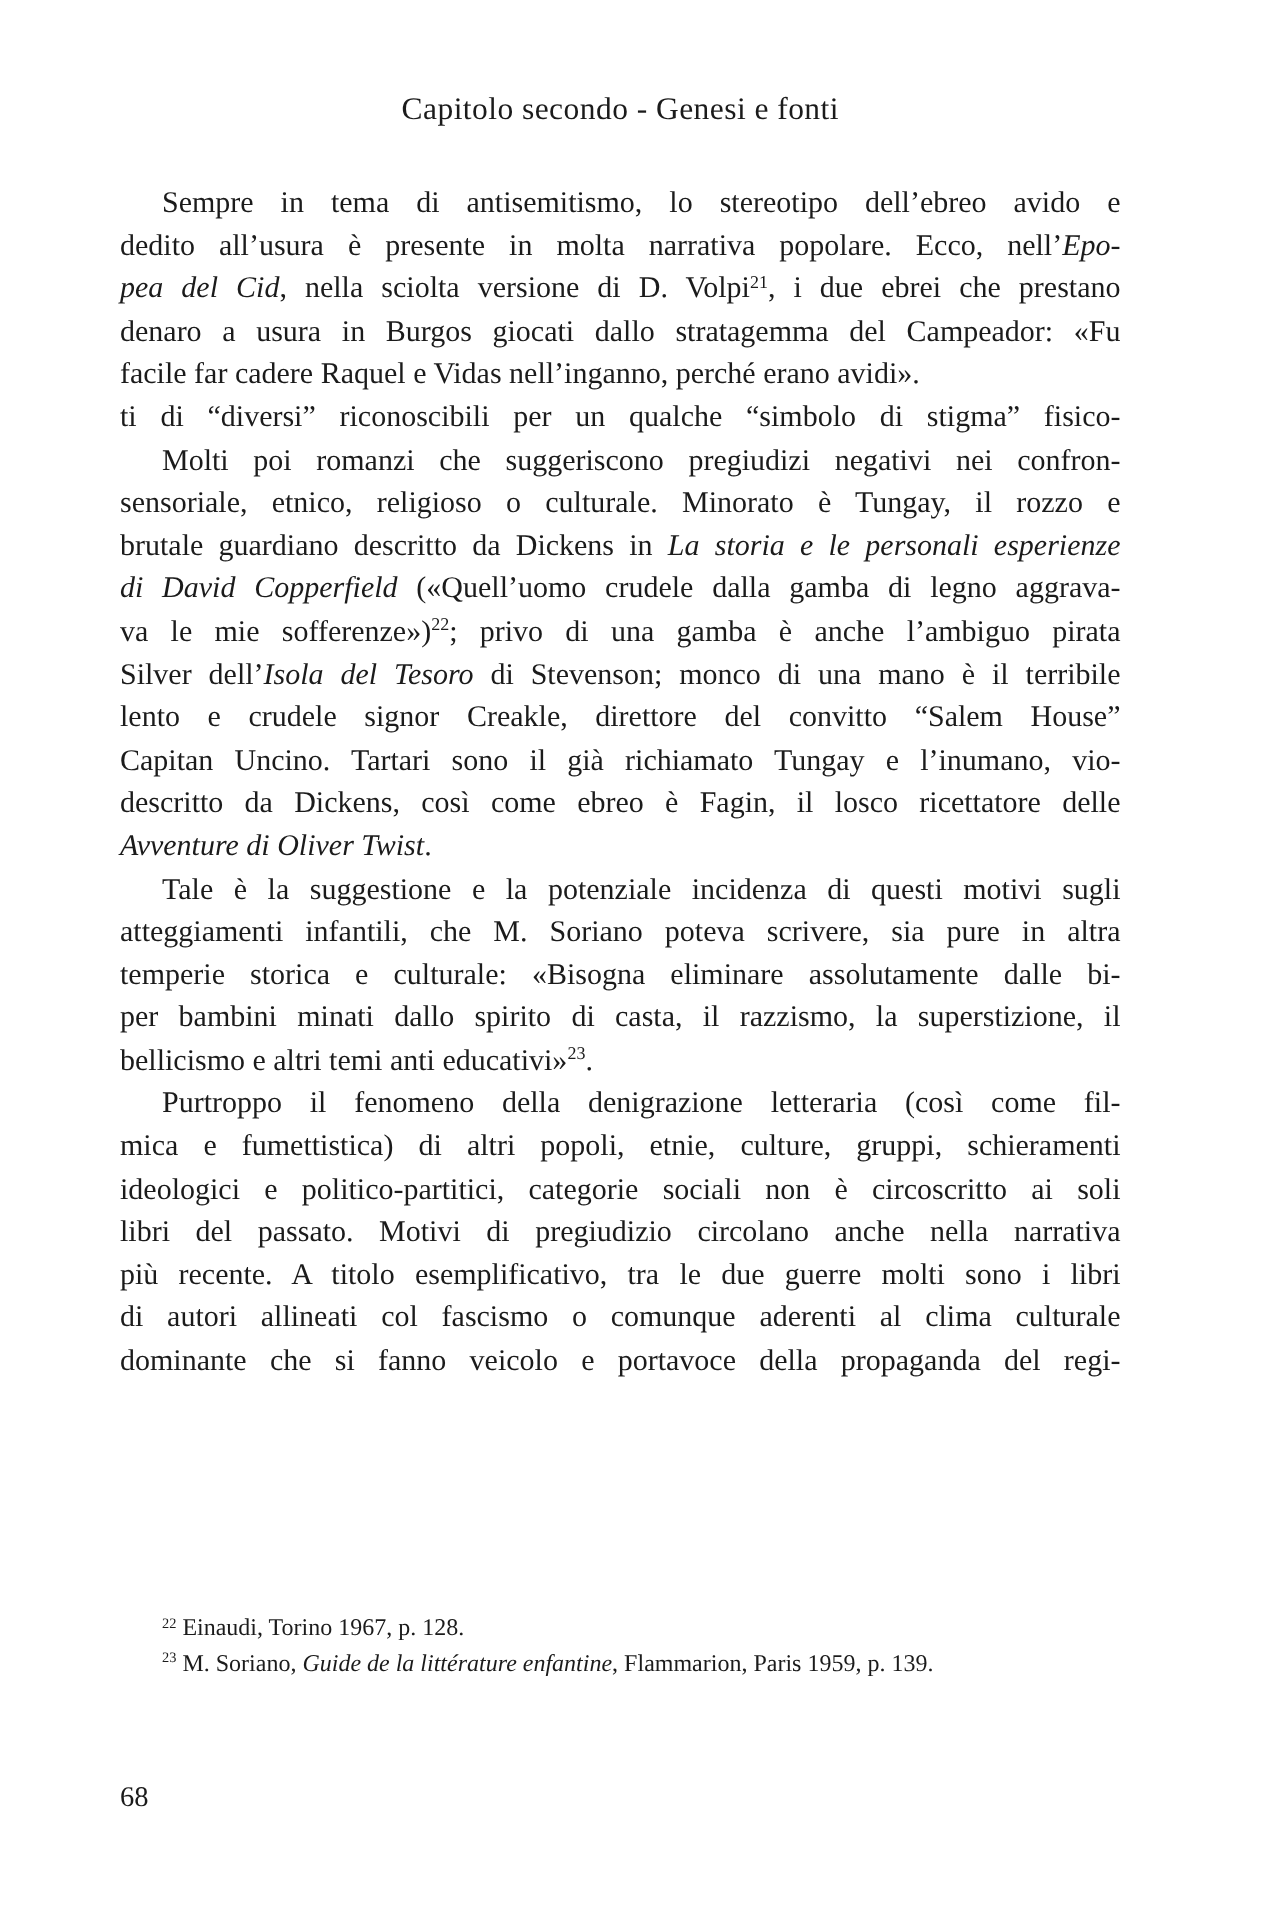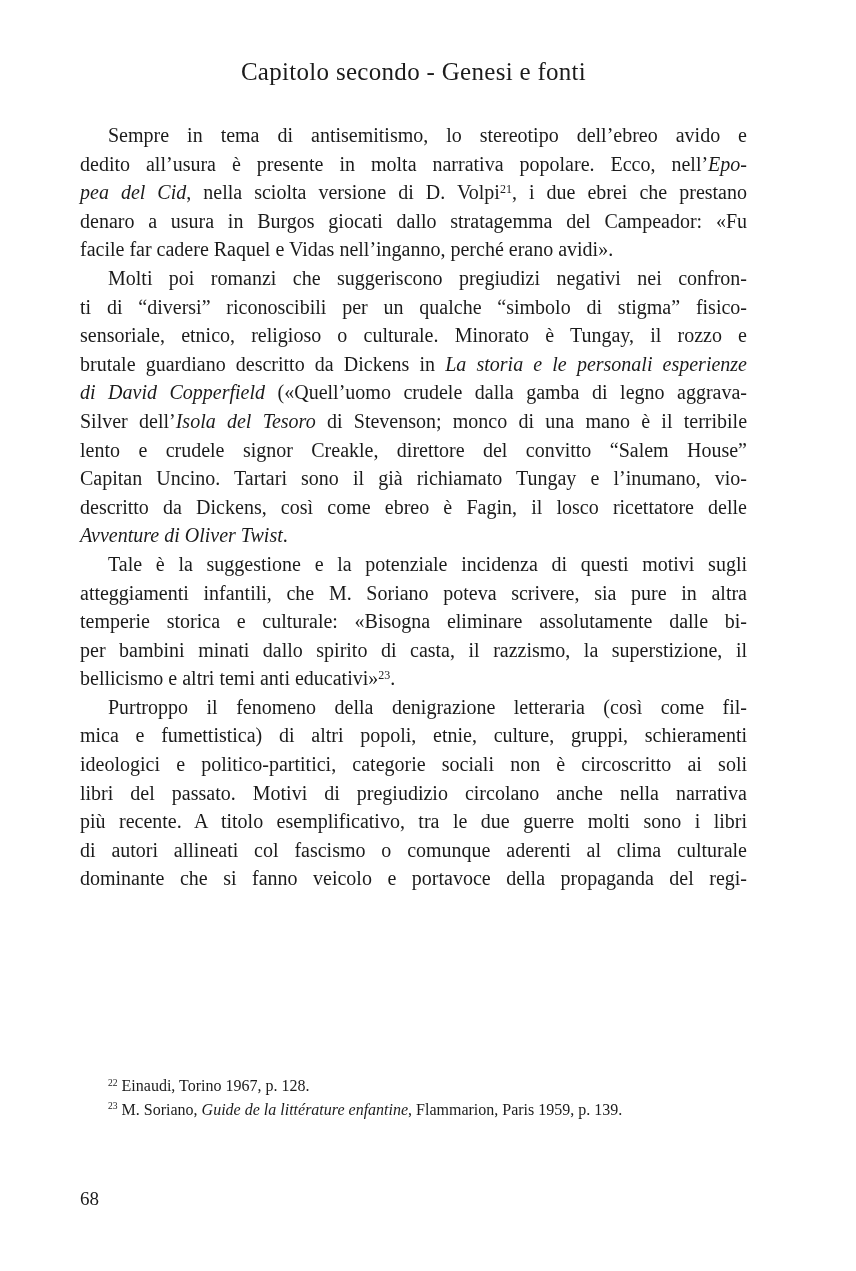--- a/index.html
+++ b/index.html
@@ -11,21 +11,21 @@
     font-family: "Liberation Serif", "DejaVu Serif", serif;
     position: relative;
     overflow: hidden;
   }
   .running-header {
     position: absolute;
     top: 60px;
     left: 80px;
     width: 667px;
     text-align: center;
-    font-size: 25px;
+    font-size: 21px;
     line-height: 24px;
     letter-spacing: 0.3px;
   }
   .body-text {
     position: absolute;
     top: 121px;
     left: 80px;
     width: 667px;
   }
   .line {
@@ -81,25 +81,26 @@
 
   <div class="body-text">
       <div class="para">
         <div class="line indent" style=""><span>Sempre in tema di antisemitismo, lo stereotipo dell’ebreo avido e</span></div>
         <div class="line" style=""><span>dedito all’usura è presente in molta narrativa popolare. Ecco, nell’</span><span class="it">Epo-</span></div>
         <div class="line" style=""><span class="it">pea del Cid</span><span>, nella sciolta versione di D. Volpi</span><sup class="fref">21</sup><span>, i due ebrei che prestano</span></div>
         <div class="line" style=""><span>denaro a usura in Burgos giocati dallo stratagemma del Campeador: «Fu</span></div>
         <div class="line nojust" style=""><span>facile far cadere Raquel e Vidas nell’inganno, perché erano avidi».</span></div>
       </div>
       <div class="para">
+        <div class="line" style=""><span>ti di “diversi” riconoscibili per un qualche “simbolo di stigma” fisico-</span></div>
         <div class="line indent" style=""><span>Molti poi romanzi che suggeriscono pregiudizi negativi nei confron-</span></div>
-        <div class="line" style=""><span>ti di “diversi” riconoscibili per un qualche “simbolo di stigma” fisico-</span></div>
         <div class="line" style=""><span>sensoriale, etnico, religioso o culturale. Minorato è Tungay, il rozzo e</span></div>
         <div class="line" style=""><span>brutale guardiano descritto da Dickens in </span><span class="it">La storia e le personali esperienze</span></div>
         <div class="line" style=""><span class="it">di David Copperfield</span><span> («Quell’uomo crudele dalla gamba di legno aggrava-</span></div>
+        <div class="line" style=""><span>va le mie sofferenze»)</span><sup class="fref">22</sup><span>; privo di una gamba è anche l’ambiguo pirata</span></div>
         <div class="line" style=""><span>Silver dell’</span><span class="it">Isola del Tesoro</span><span> di Stevenson; monco di una mano è il terribile</span></div>
         <div class="line" style=""><span>lento e crudele signor Creakle, direttore del convitto “Salem House”</span></div>
         <div class="line" style=""><span>Capitan Uncino. Tartari sono il già richiamato Tungay e l’inumano, vio-</span></div>
         <div class="line" style=""><span>descritto da Dickens, così come ebreo è Fagin, il losco ricettatore delle</span></div>
         <div class="line nojust" style=""><span class="it">Avventure di Oliver Twist</span><span>.</span></div>
       </div>
       <div class="para">
         <div class="line indent" style=""><span>Tale è la suggestione e la potenziale incidenza di questi motivi sugli</span></div>
         <div class="line" style=""><span>atteggiamenti infantili, che M. Soriano poteva scrivere, sia pure in altra</span></div>
         <div class="line" style=""><span>temperie storica e culturale: «Bisogna eliminare assolutamente dalle bi-</span></div>

